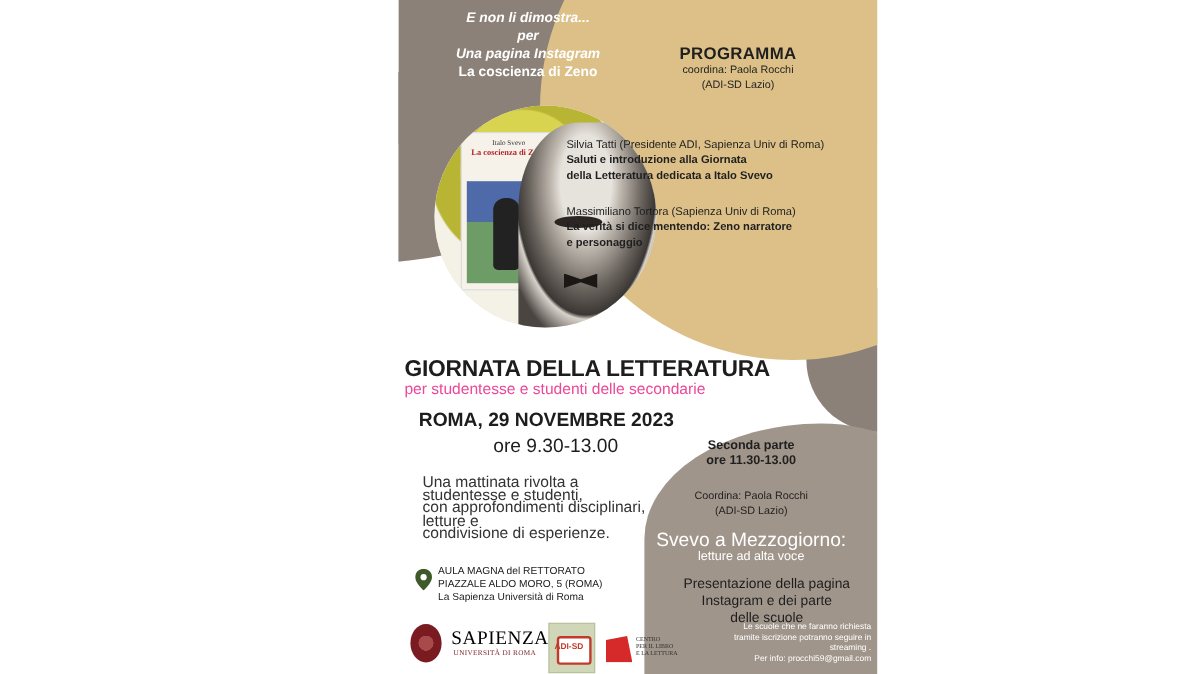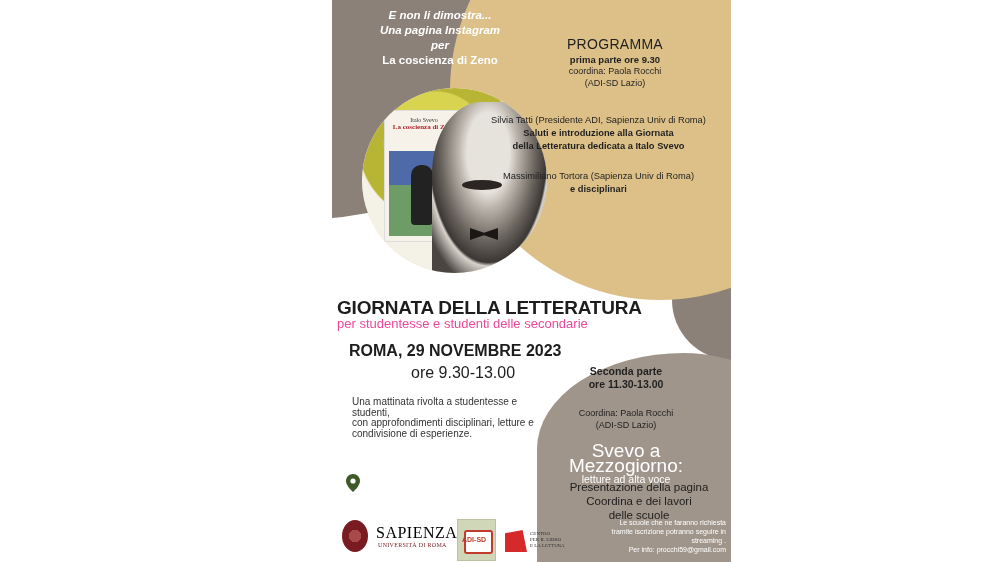--- a/index.html
+++ b/index.html
@@ -18,38 +18,38 @@
   .book .t2{font-family:"Liberation Serif",serif;font-size:7px;text-align:center;color:#b0262c;font-weight:bold;}
   .book .scene{position:absolute;left:4px;top:40px;width:70px;height:85px;background:linear-gradient(#4f6aa8 0 40%,#6e9c67 40% 100%);}
   .book .man{position:absolute;left:22px;top:14px;width:22px;height:60px;background:#222;border-radius:10px 10px 4px 4px;}
   .portrait{position:absolute;left:70px;top:14px;width:125px;height:180px;background:radial-gradient(ellipse at 45% 28%,#e6e2dc 0 22%,#bdb7ae 30%,#6b655f 48%,#3b3734 60%,#d7d2ca 62%,#4a4541 75%);border-radius:40% 40% 0 0;}
   .mustache{position:absolute;left:100px;top:92px;width:40px;height:10px;background:#2b2623;border-radius:50%;}
   .bowtie{position:absolute;left:108px;top:140px;width:28px;height:12px;background:#1a1715;clip-path:polygon(0 0,50% 40%,100% 0,100% 100%,50% 60%,0 100%);}
   .txt{position:absolute;}
   #zeno-block{left:18px;top:8px;width:180px;text-align:center;color:#ffffff;font-weight:bold;font-style:italic;font-size:11.5px;line-height:15px;}
   #zeno-block .last{font-style:normal;}
   #programma{left:178px;top:36px;width:210px;text-align:center;color:#1f1f1f;}
-  #programma .title{font-size:14px;font-weight:normal;letter-spacing:.3px;}
+  #programma .title{font-size:14px;font-weight:bold;letter-spacing:.3px;}
   #programma .sub{font-size:9.5px;font-weight:bold;margin-top:2px;}
   #programma .co{font-size:9px;line-height:12px;}
-  .speaker{position:absolute;text-align:center;color:#1f1f1f;font-size:9.3px;line-height:13px;}
+  .speaker{position:absolute;text-align:left;color:#1f1f1f;font-size:9.3px;line-height:13px;}
   .speaker .talk{font-weight:bold;}
   #sp1{left:140px;top:114px;width:253px;}
   #sp2{left:140px;top:170px;width:253px;}
   #main-title{left:5px;top:297px;font-size:19px;font-weight:bold;color:#1d1d1d;letter-spacing:-.2px;}
   #main-sub{left:5px;top:316px;font-size:13px;color:#ec4899;}
   #date{left:17px;top:342px;font-size:16px;font-weight:bold;color:#1d1d1d;}
   #time{left:79px;top:364px;font-size:16px;color:#1d1d1d;}
-  #desc{left:20px;top:397px;width:200px;font-size:10px;line-height:10.5px;color:#333;}
+  #desc{left:20px;top:397px;width:200px;font-size:13px;line-height:10.5px;color:#333;}
   #pin{left:14px;top:474px;width:14px;height:18px;}
   #venue{left:33px;top:470px;font-size:8.5px;line-height:11px;color:#222;}
   #part2{left:214px;top:365px;width:160px;text-align:center;color:#1f1f1f;}
   #part2 .h{font-size:10.5px;font-weight:bold;line-height:13px;}
   #part2 .co{font-size:9px;line-height:12px;margin-top:16px;}
-  #part2 .sv{font-size:19px;color:#ffffff;margin-top:12px;line-height:15px;}
+  #part2 .sv{font-size:16px;color:#ffffff;margin-top:12px;line-height:15px;}
   #part2 .sv2{font-size:10.5px;color:#ffffff;line-height:13px;text-align:center;}
   #pres{left:222px;top:480px;width:170px;text-align:center;font-size:11.5px;line-height:14px;color:#1d1d1d;}
   #notes{left:222px;top:518px;width:172px;text-align:right;font-size:7px;line-height:9px;color:#ffffff;}
   #logo-sapienza{left:10px;top:520px;width:26px;height:32px;border-radius:50%;background:radial-gradient(circle,#a8494a 0 30%,#7a1b22 31%);}
   #sap-name{left:44px;top:524px;font-family:"Liberation Serif",serif;font-size:16px;color:#000000;letter-spacing:.5px;}
   #sap-sub{left:46px;top:542px;font-family:"Liberation Serif",serif;font-size:6px;color:#7a1b22;letter-spacing:.3px;}
   #logo-adi{left:125px;top:519px;width:37px;height:40px;background:#cfd7b8;border:1px solid #b9c3a0;}
   #logo-adi .book2{position:absolute;left:6px;top:10px;width:25px;height:20px;background:#ffffff;border:2px solid #c23a2c;border-radius:3px;}
   #logo-adi .lbl{position:absolute;left:4px;top:16px;font-size:7px;font-weight:bold;color:#c23a2c;}
   #logo-cepell{left:173px;top:530px;width:22px;height:22px;background:#d62a2a;clip-path:polygon(0 15%,80% 0,100% 100%,0 100%);}
@@ -74,70 +74,75 @@
           <div class="man"></div>
         </div>
     </div>
     <div class="portrait"></div>
     <div class="mustache"></div>
     <div class="bowtie"></div>
   </div>
 
   <div class="txt" id="zeno-block">
     <div>E non li dimostra...</div>
+    <div>per</div>
     <div>Una pagina Instagram</div>
-    <div>per</div>
     <div class="last">La  coscienza di Zeno</div>
   </div>
 
   <div class="txt" id="programma">
     <div class="title">PROGRAMMA</div>
-    <div class="sub">prima parte ore 9.30</div>
     <div class="co">coordina: Paola Rocchi</div>
     <div class="co">(ADI-SD Lazio)</div>
   </div>
 
   <div class="speaker" id="sp1">
     <div>Silvia Tatti (Presidente ADI, Sapienza Univ di Roma)</div>
     <div class="talk">Saluti e introduzione alla Giornata</div>
     <div class="talk">della Letteratura  dedicata a  Italo Svevo</div>
   </div>
   <div class="speaker" id="sp2">
     <div>Massimiliano Tortora (Sapienza Univ di Roma)</div>
-    <div class="talk">e disciplinari</div>
+    <div class="talk">La verità si dice mentendo: Zeno narratore</div>
+    <div class="talk">e personaggio</div>
   </div>
 
   <div class="txt" id="main-title">GIORNATA DELLA LETTERATURA</div>
   <div class="txt" id="main-sub">per studentesse e studenti delle secondarie</div>
   <div class="txt" id="date">ROMA, 29 NOVEMBRE 2023</div>
   <div class="txt" id="time">ore 9.30-13.00</div>
 
   <div class="txt" id="desc">
     <div>Una mattinata rivolta a studentesse e studenti,</div>
     <div>con approfondimenti disciplinari, letture e</div>
     <div>condivisione di esperienze.</div>
   </div>
 
   <svg class="txt" id="pin" viewBox="0 0 14 18">
     <path d="M7 0C3 0 0 3 0 7c0 5 7 11 7 11s7-6 7-11c0-4-3-7-7-7z" fill="#3f5a2a"></path>
     <circle cx="7" cy="7" r="2.6" fill="#ffffff"></circle>
   </svg>
+  <div class="txt" id="venue">
+    <div>AULA MAGNA del RETTORATO</div>
+    <div>PIAZZALE ALDO MORO, 5 (ROMA)</div>
+    <div>La Sapienza Università di Roma</div>
+  </div>
 
   <div class="txt" id="part2">
     <div class="h">Seconda parte</div>
     <div class="h">ore 11.30-13.00</div>
     <div class="co">Coordina: Paola Rocchi</div>
     <div style="font-size:9px;line-height:12px;">(ADI-SD Lazio)</div>
     <div class="sv">Svevo a Mezzogiorno:</div>
     <div class="sv2">letture ad alta voce</div>
   </div>
 
   <div class="txt" id="pres">
     <div>Presentazione della pagina</div>
-    <div>Coordina e dei lavori</div>
+    <div>Instagram e dei parte</div>
     <div>delle scuole</div>
   </div>
 
   <div class="txt" id="notes">
     <div>Le scuole che ne faranno richiesta</div>
     <div>tramite iscrizione potranno seguire in</div>
     <div>streaming .</div>
     <div>Per info: procchi59@gmail.com</div>
   </div>
 

